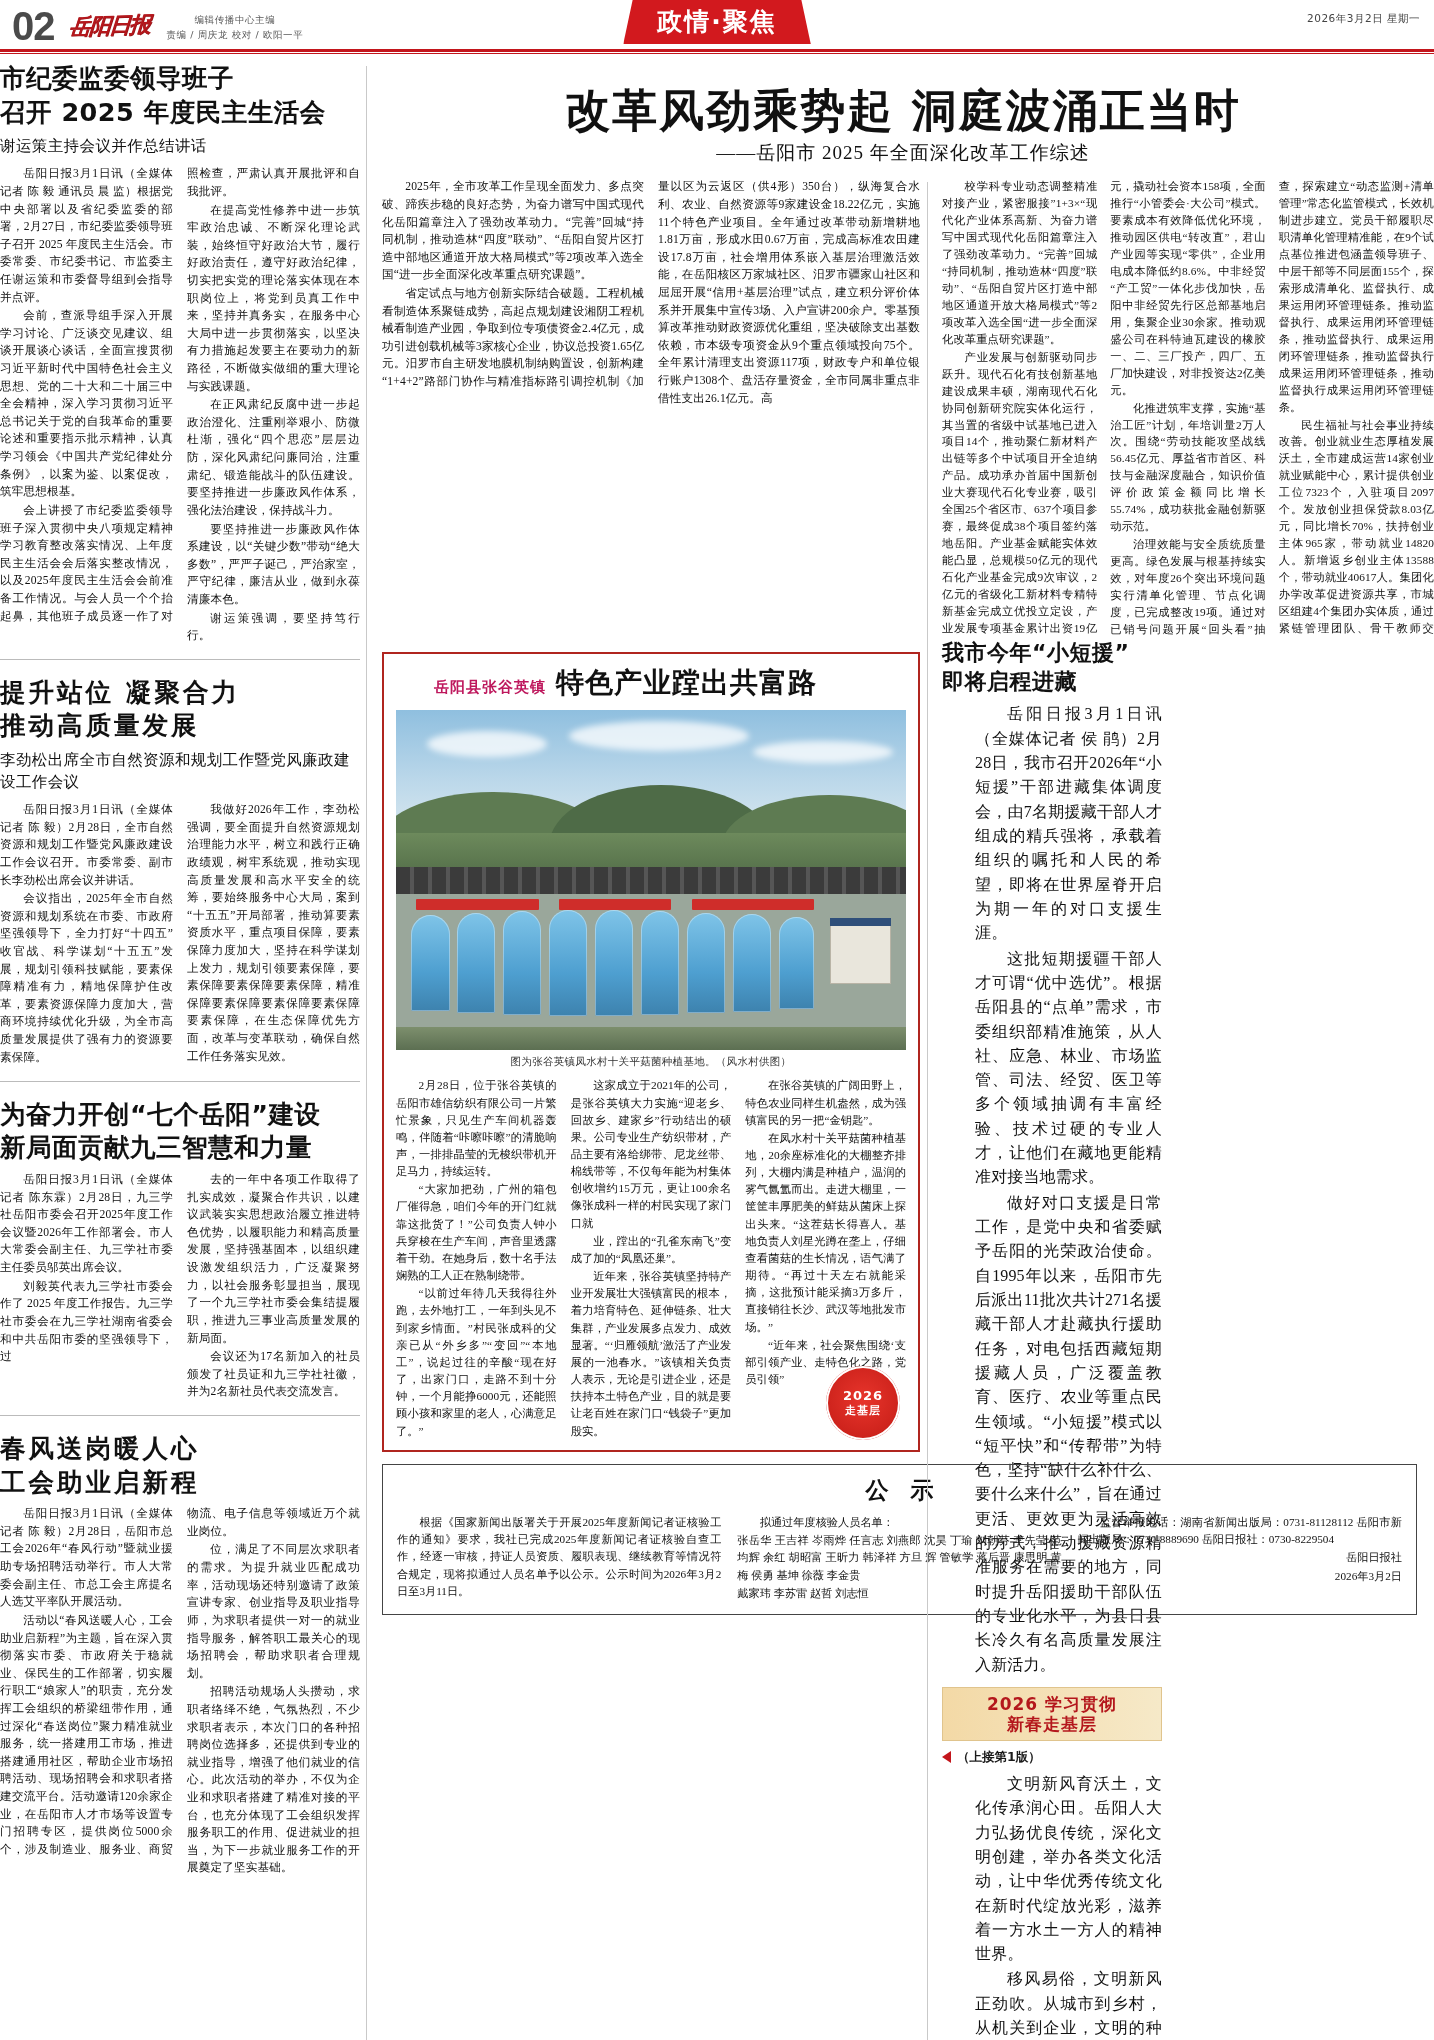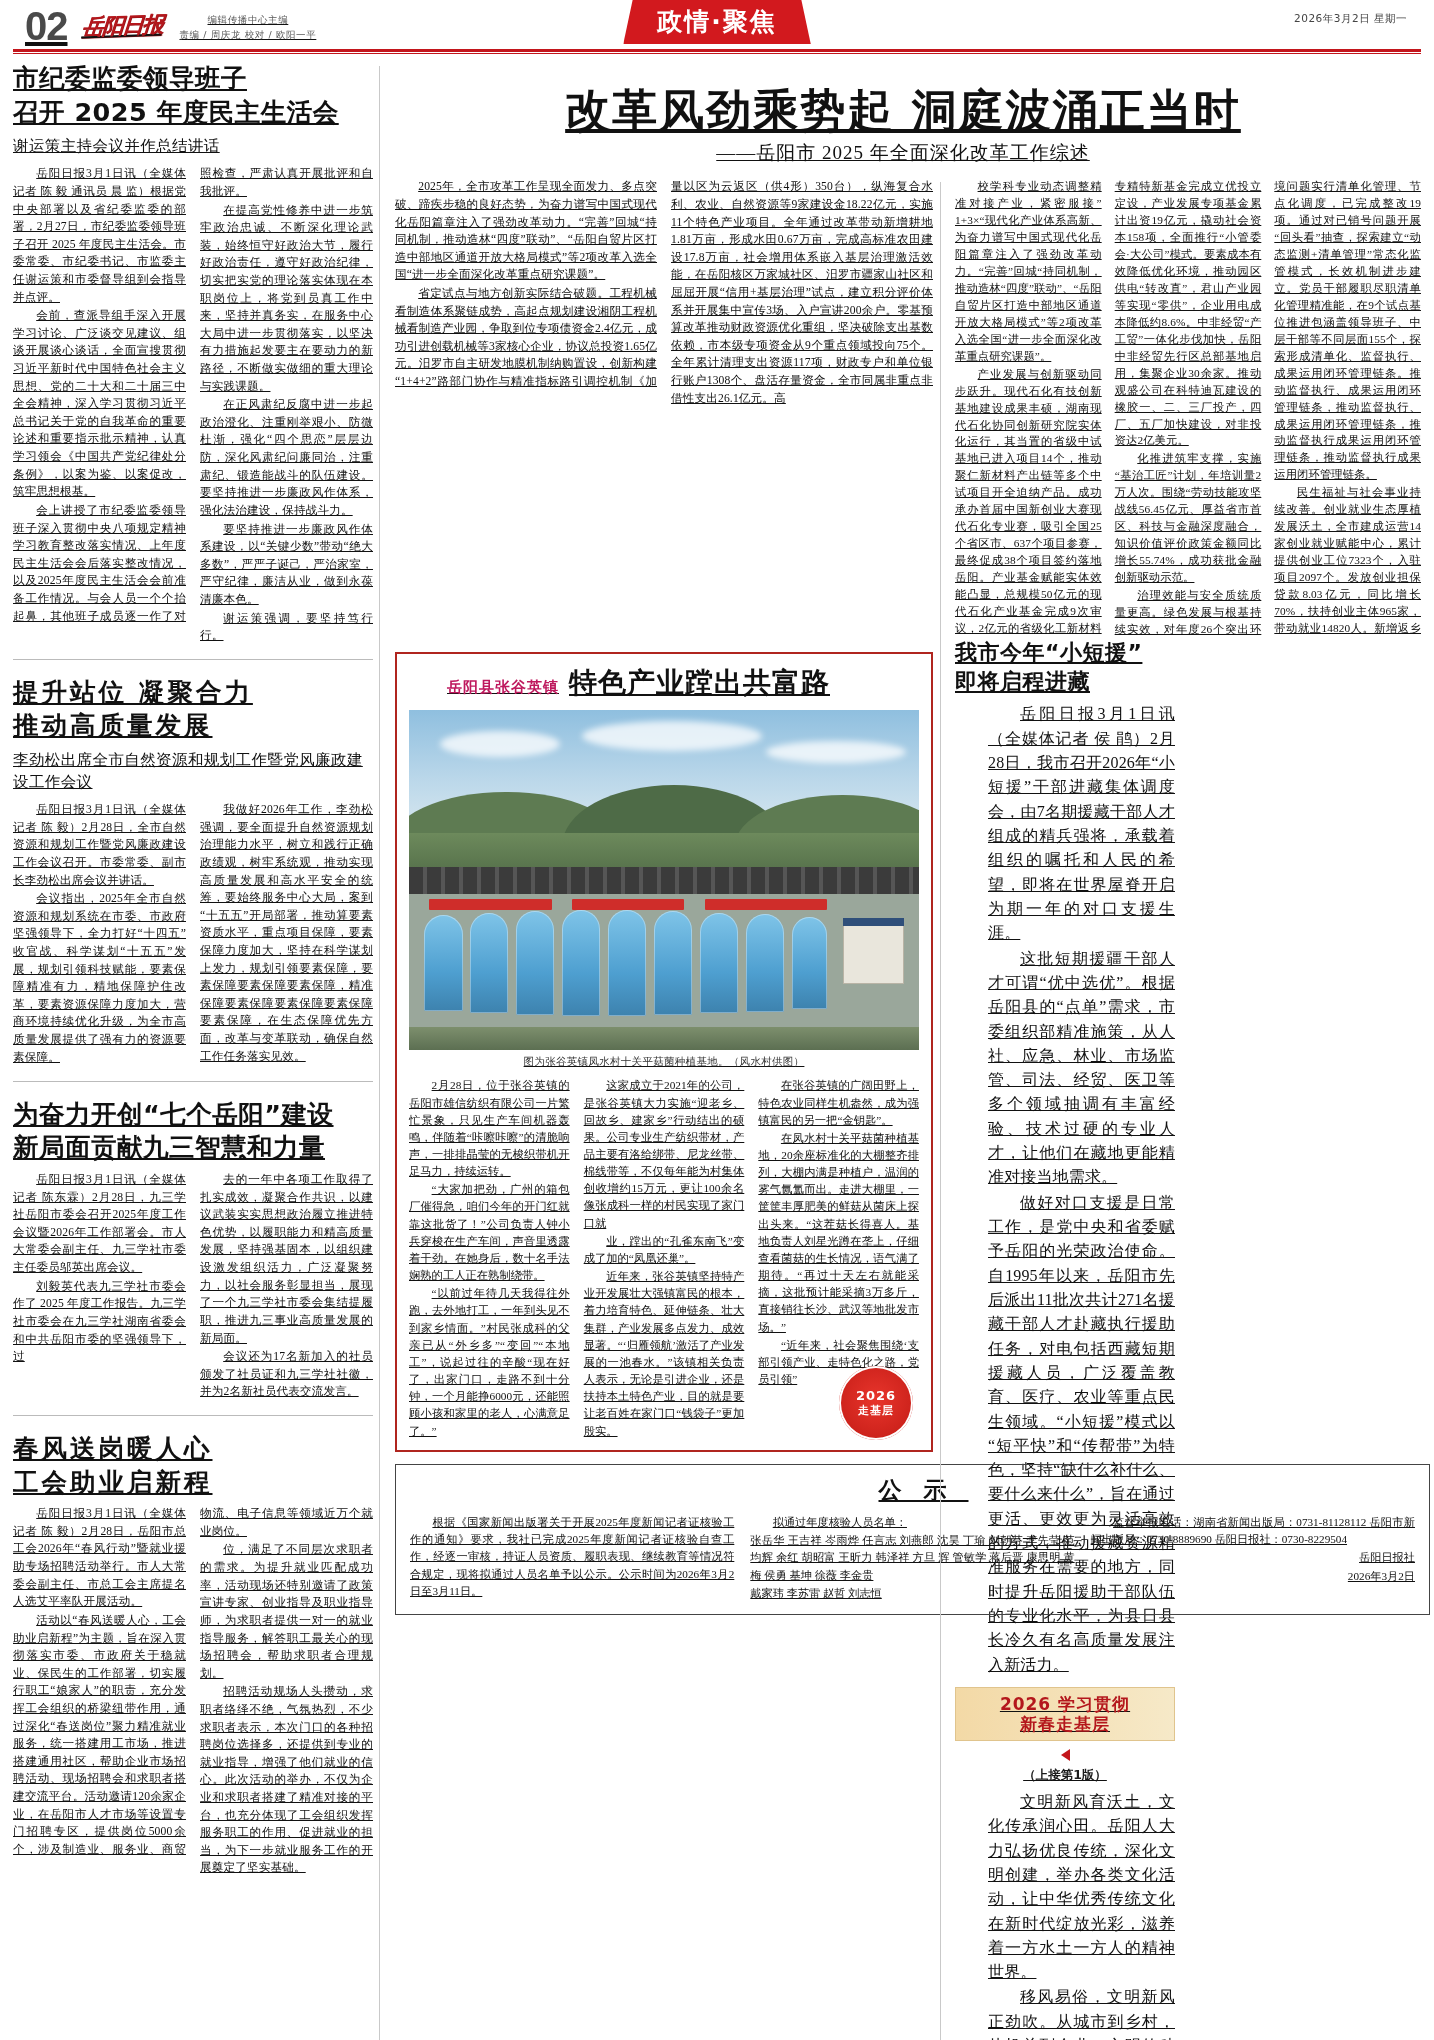--- a/index.html
+++ b/index.html
@@ -3,21 +3,21 @@
 <meta charset="utf-8">
 <style>
   * { margin:0; padding:0; box-sizing:border-box; }
   html,body{
     width:1434px; height:2040px;
     background:#ffffff;
     font-family:"Liberation Serif","DejaVu Serif",serif;
     color:#111;
     overflow:hidden;
   }
-  .page{ position:relative; width:1434px; height:1504px; padding:0 13px;text-decoration:underline; }
+  .page{ position:relative; width:1434px; height:1504px; padding:0 0; }
 
   
   .masthead{
     position:relative;
     height:48px;
     display:flex; align-items:center;
     padding-top:4px;
   }
   .page-num{
     font-family:"Liberation Sans","DejaVu Sans",sans-serif;
@@ -256,21 +256,20 @@
   .promo-txt{
     font-family:"DejaVu Sans",sans-serif;
     font-weight:700; font-size:17px; color:#b4171c;
     letter-spacing:1px; line-height:1.2; text-align:center;
   }
   .cont-tag{
     display:flex; align-items:center; gap:6px;
     font-family:"DejaVu Sans",sans-serif;
     font-size:12.5px; font-weight:700; color:#1a1a1a;
     margin:8px 0 6px 0;
-    flex-direction:column;
   }
   .cont-tag .tri{
     width:0;height:0;border-top:6px solid transparent;border-bottom:6px solid transparent;
     border-right:9px solid #c3161c;
   }
 </style>
 </head>
 <body>
 
 <div class="page">

